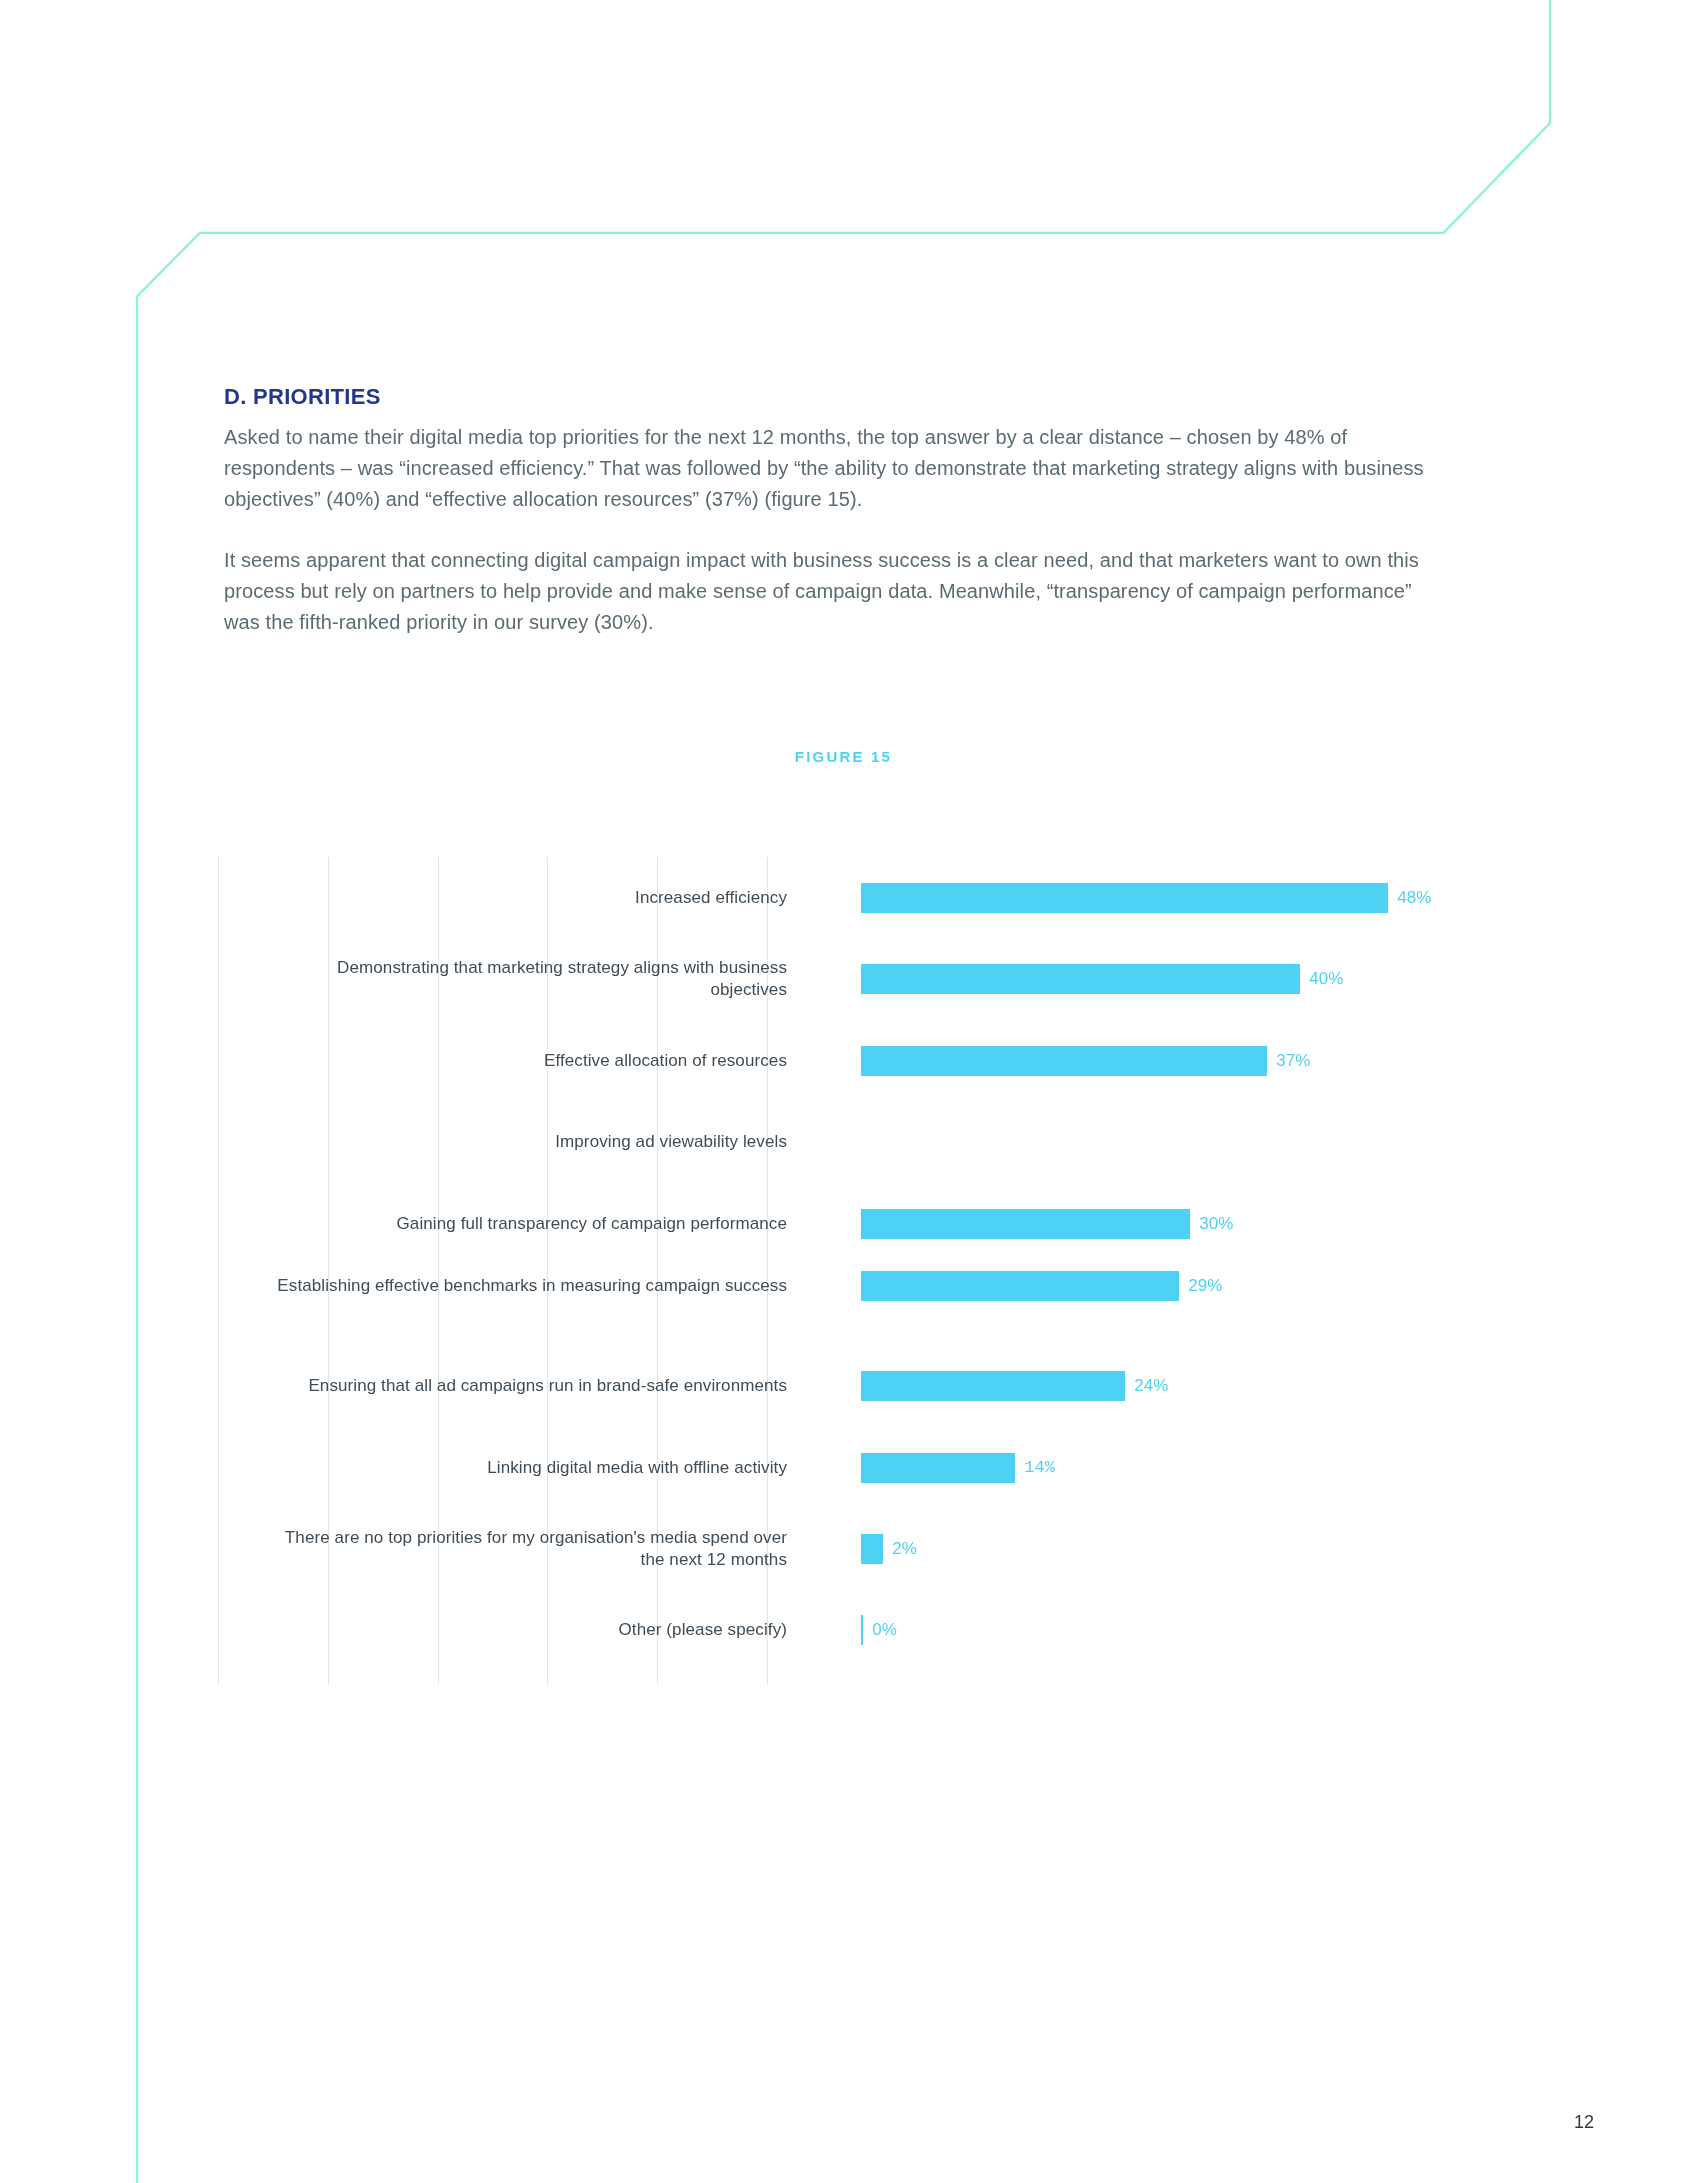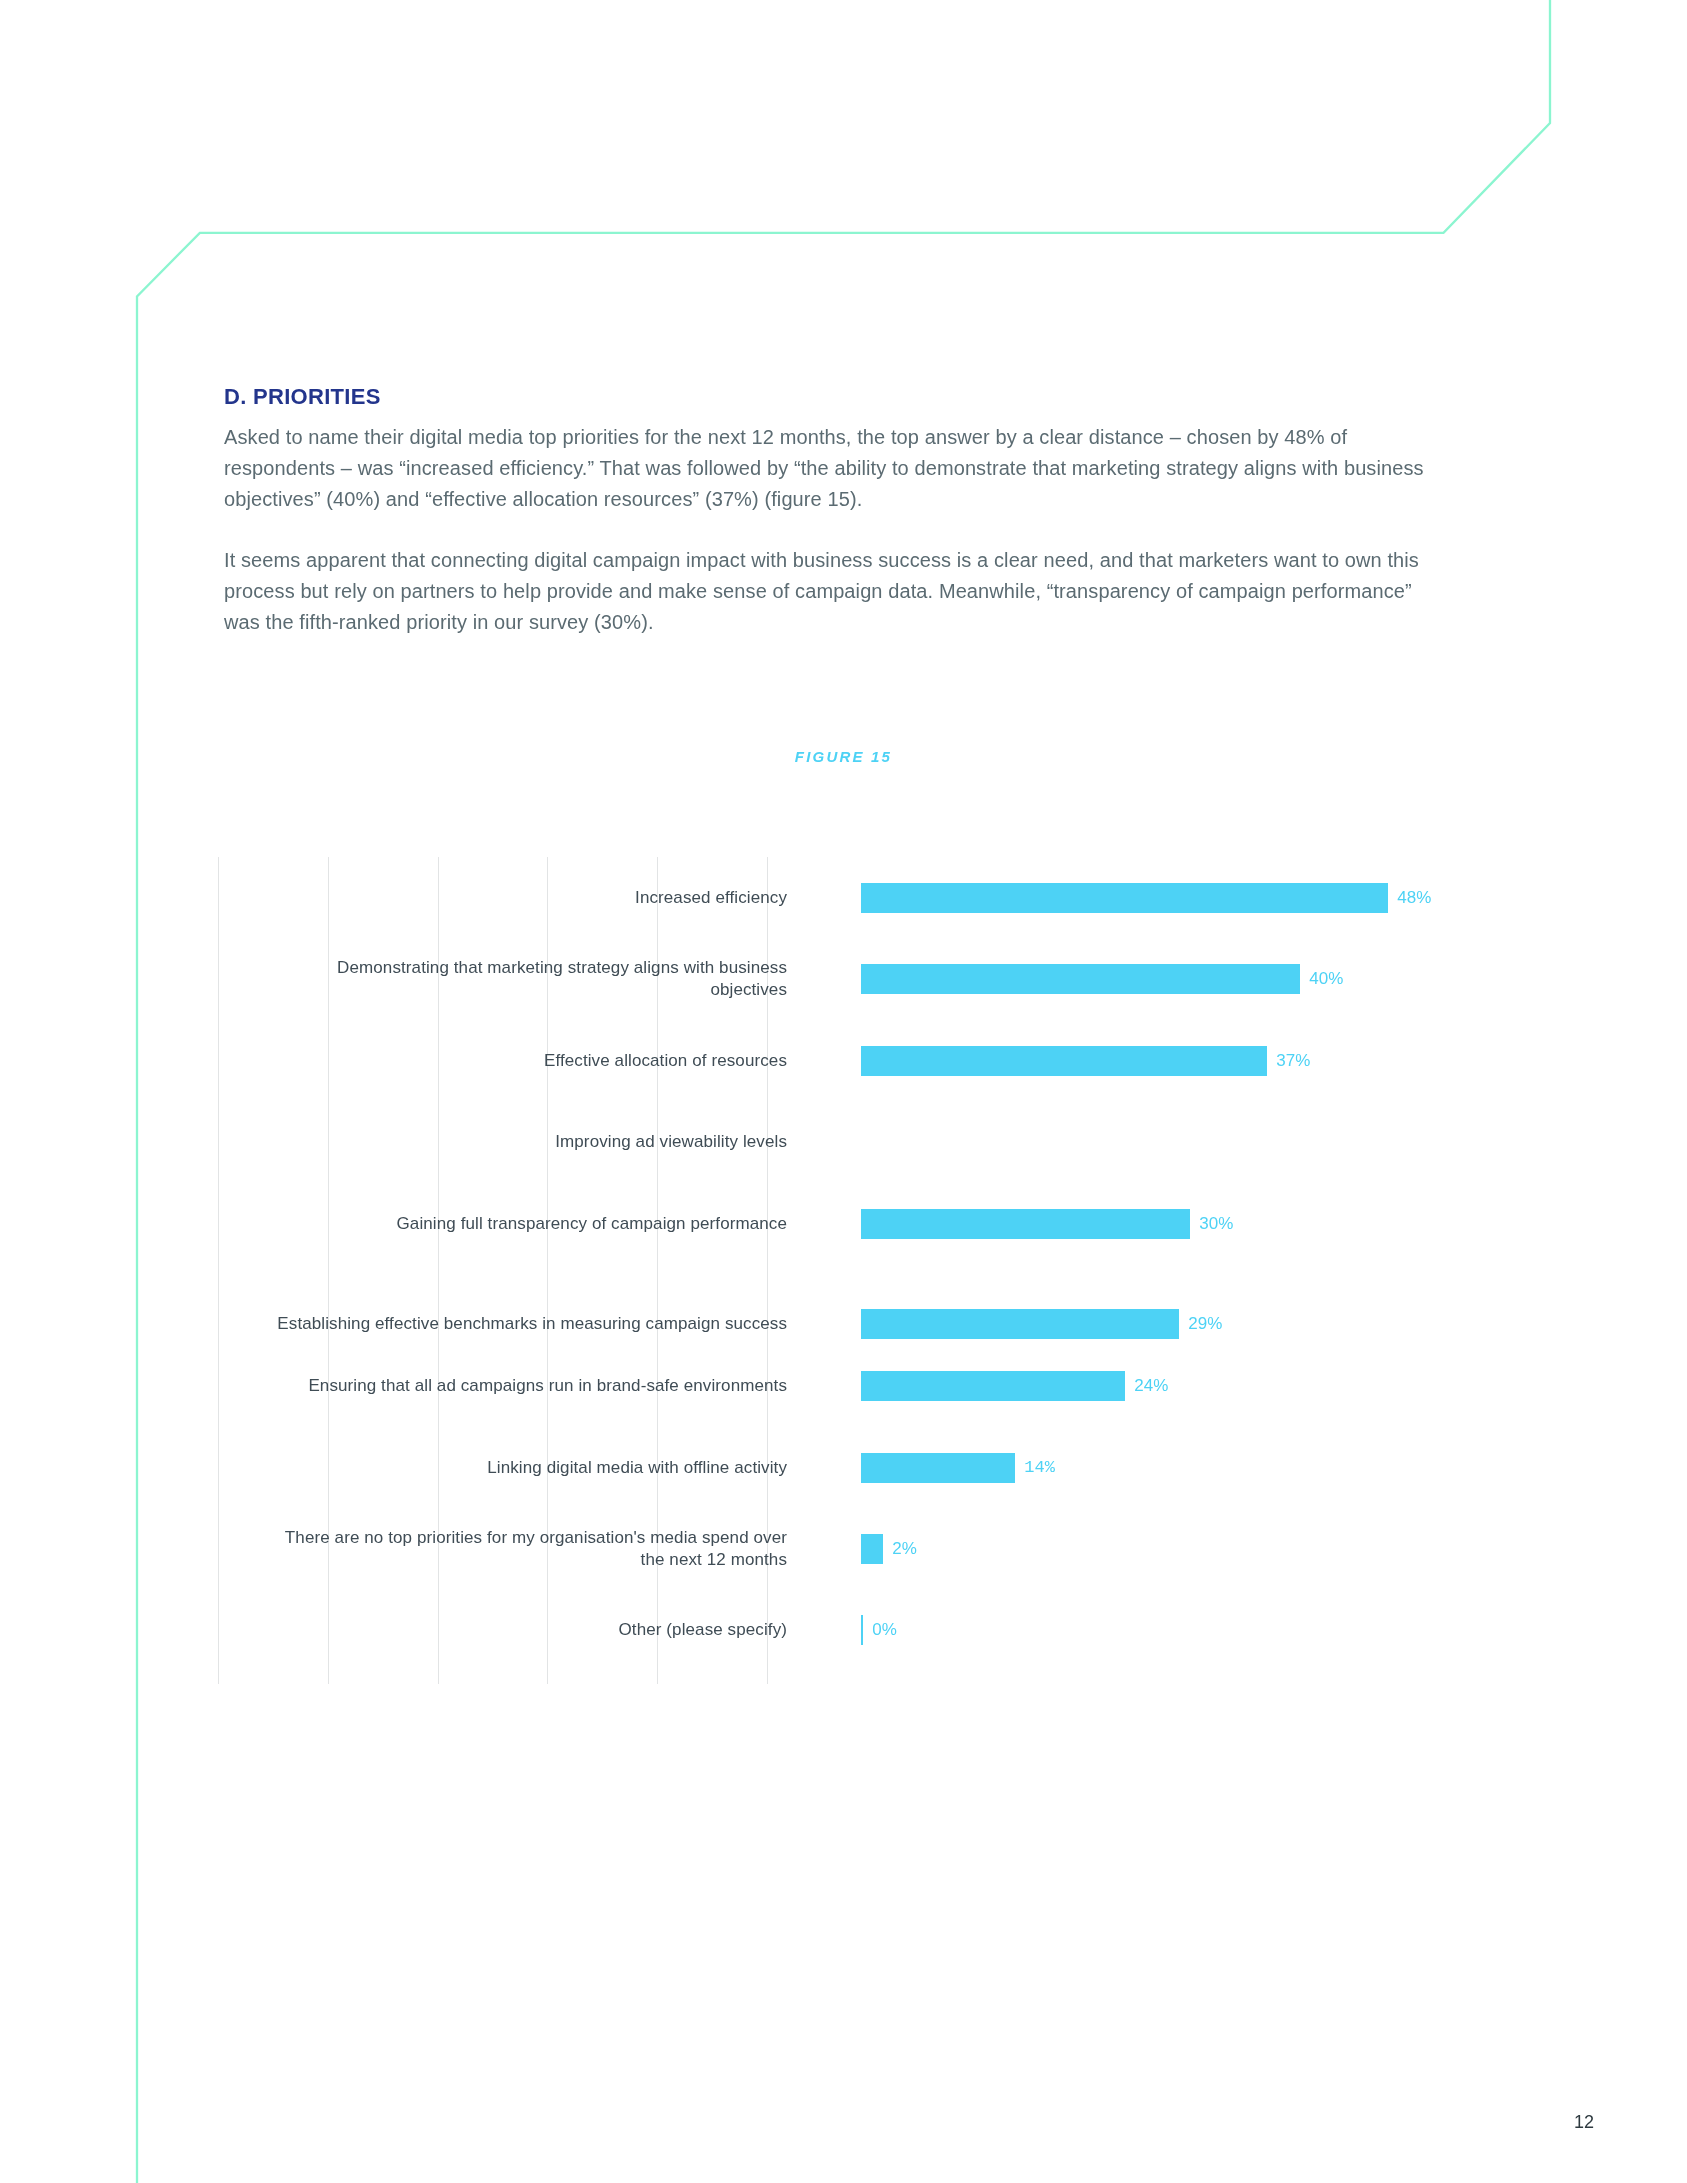--- a/index.html
+++ b/index.html
@@ -49,21 +49,20 @@
     left:0px; top:748px;
     width:1687px;
   }
   #figure-label{
     text-align:center;
     color:#4DD2F5;
     font-size:15px;
     font-weight:bold;
     letter-spacing:2.2px;
     margin-bottom:34px;
-    font-style:italic;
   }
   #figure-title{
     text-align:center;
     color:#111111;
     font-size:20px;
     font-weight:bold;
     line-height:26.5px;
     width:1032px;
     margin:0 auto;
     letter-spacing:-0.1px;
@@ -191,21 +190,21 @@
       <div class="chart-row" style="top: 244px;">
         <div class="row-label">Improving ad viewability levels</div>
       </div>
       <div class="chart-row" style="top: 326px;">
         <div class="row-label">Gaining full transparency of campaign performance</div>
         <div class="bar-wrap">
           <div class="bar" style="width: 329px; background: rgb(77, 210, 245);"></div>
           <span class="bar-value" style="color: rgb(77, 210, 245);">30%</span>
         </div>
       </div>
-      <div class="chart-row" style="top: 426px; padding-left: 11px;">
+      <div class="chart-row" style="top: 388px; padding-left: 11px;">
         <div class="row-label">Establishing effective benchmarks in measuring campaign success</div>
         <div class="bar-wrap">
           <div class="bar" style="width: 318px; background: rgb(77, 210, 245);"></div>
           <span class="bar-value" style="color: rgb(77, 210, 245);">29%</span>
         </div>
       </div>
       <div class="chart-row" style="top: 488px;">
         <div class="row-label">Ensuring that all ad campaigns run in brand-safe environments</div>
         <div class="bar-wrap">
           <div class="bar" style="width: 264px; background: rgb(77, 210, 245);"></div>

